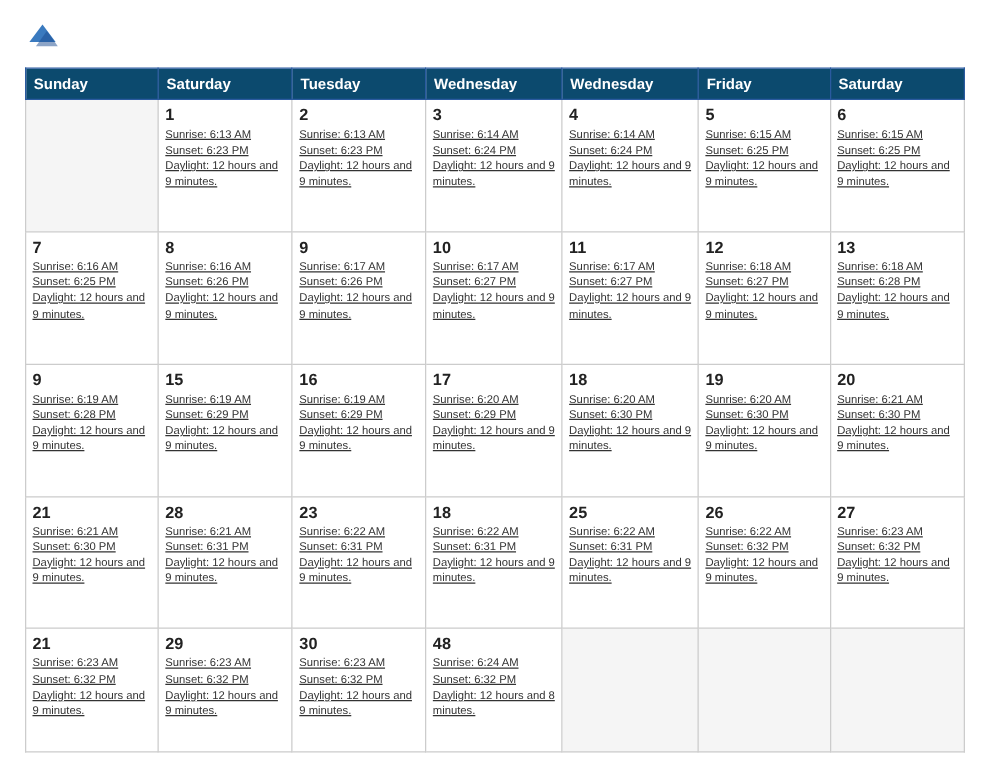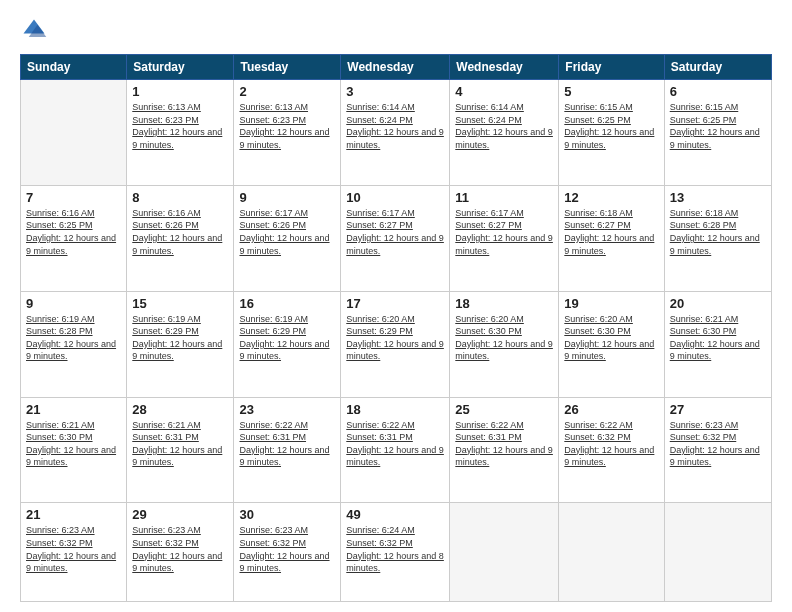--- a/index.html
+++ b/index.html
@@ -265,21 +265,21 @@
           </td>
           <td>
             <span class="day-num">29</span>
             <div class="day-info">Sunrise: 6:23 AM<br>Sunset: 6:32 PM<br>Daylight: 12 hours and 9 minutes.</div>
           </td>
           <td>
             <span class="day-num">30</span>
             <div class="day-info">Sunrise: 6:23 AM<br>Sunset: 6:32 PM<br>Daylight: 12 hours and 9 minutes.</div>
           </td>
           <td>
-            <span class="day-num">49</span>
+            <span class="day-num">48</span>
             <div class="day-info">Sunrise: 6:24 AM<br>Sunset: 6:32 PM<br>Daylight: 12 hours and 8 minutes.</div>
           </td>
           <td class="empty"></td>
           <td class="empty"></td>
           <td class="empty"></td>
         </tr>
       </tbody>
   </table>
 </div>
 

